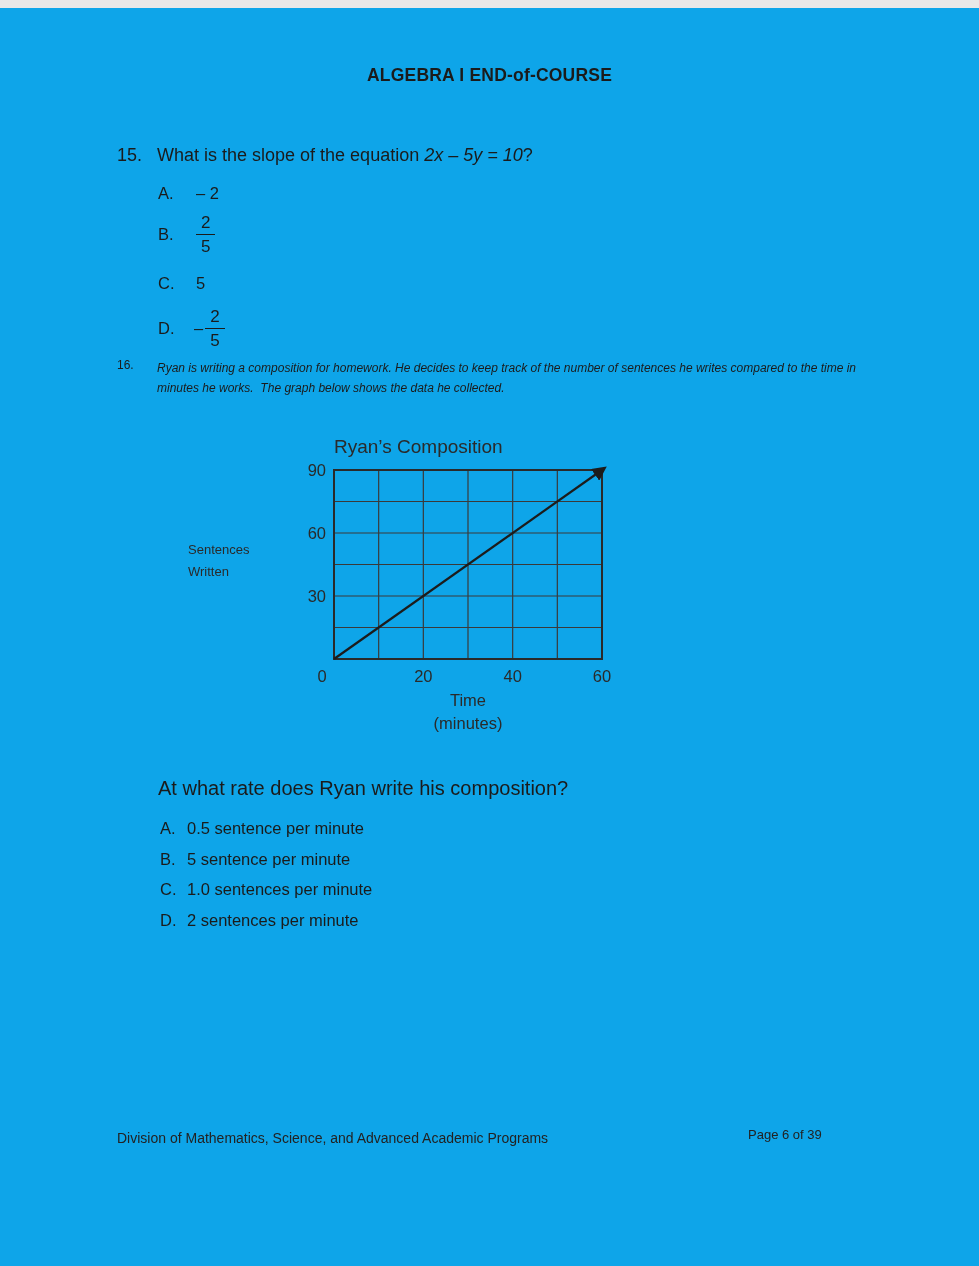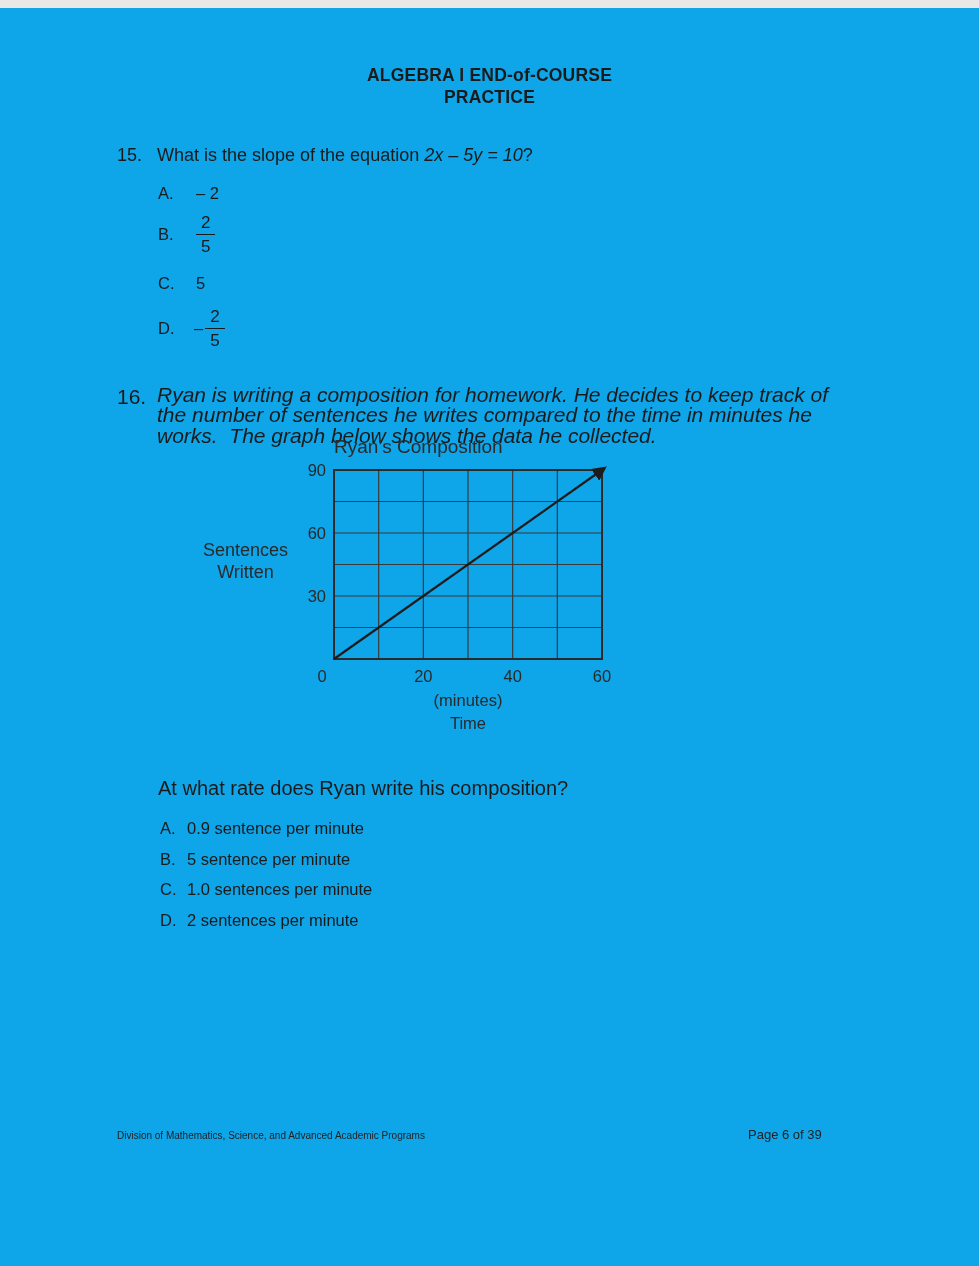--- a/index.html
+++ b/index.html
@@ -84,24 +84,24 @@
     line-height: 21px;
     padding-top: 1px;
   }
   .fsign {
     margin-left: 6px;
   }
 
   
   .q16-block {
     position: absolute;
-    top: 377px;
+    top: 350px;
     left: 117px;
     display: flex;
-    font-size: 21px;
+    font-size: 12px;
   }
   .q16-intro {
     width: 700px;
     line-height: 20.3px;
     white-space: pre-wrap;
     font-style: italic;
   }
 
   
   .chart-title {
@@ -110,22 +110,22 @@
     left: 334px;
     width: 268px;
     font-size: 19px;
     color: #2a2a2a;
   }
   .y-axis-label {
     position: absolute;
     top: 531px;
     left: 188px;
     width: 115px;
-    text-align: center;
-    font-size: 18px;
+    text-align: left;
+    font-size: 13px;
     line-height: 22px;
     color: #2a2a2a;
   }
   .plot-svg {
     position: absolute;
     top: 448px;
     left: 294px;
     width: 330px;
     height: 240px;
   }
@@ -164,39 +164,38 @@
   .choice16 .clabel16 {
     display: inline-block;
     width: 27px;
   }
 
   
   .footer-left {
     position: absolute;
     top: 1122px;
     left: 117px;
-    font-size: 10px;
+    font-size: 14px;
     color: #222;
   }
   .footer-right {
     position: absolute;
     top: 1119px;
     left: 748px;
     font-size: 13px;
     color: #222;
   }
 </style>
 </head>
 <body>
 
 <div class="page">
 
   <div class="header">
     <div>ALGEBRA I END-of-COURSE</div>
-    <div>PRACTICE</div>
   </div>
 
   <div class="q15-row">
     <span class="qnum">15.</span><span><span>What is the slope of the equation </span><i>2x – 5y = 10</i><span>?</span></span>
   </div>
 
   <div class="q15-choices">
     <div class="choice15 a">
       <span class="clabel">A.</span>
       <span class="cval">– 2</span>
@@ -257,29 +256,29 @@
         <text x="129.33333333333331" y="226" text-anchor="middle" font-size="16.5" fill="#2a2a2a">20</text>
         <text x="218.66666666666666" y="226" text-anchor="middle" font-size="16.5" fill="#2a2a2a">40</text>
         <text x="308" y="226" text-anchor="middle" font-size="16.5" fill="#2a2a2a">60</text>
         <text x="32" y="146" text-anchor="end" font-size="16.5" fill="#2a2a2a">30</text>
         <text x="32" y="83" text-anchor="end" font-size="16.5" fill="#2a2a2a">60</text>
         <text x="32" y="20" text-anchor="end" font-size="16.5" fill="#2a2a2a">90</text>
       </g>
   </svg>
 
   <div class="x-axis-label">
+    <div>Time</div>
     <div>(minutes)</div>
-    <div>Time</div>
   </div>
 
   <div class="q16-prompt">At what rate does Ryan write his composition?</div>
 
   <div class="q16-choices">
     <div class="choice16">
-      <span class="clabel16">A.</span><span>0.9 sentence per minute</span>
+      <span class="clabel16">A.</span><span>0.5 sentence per minute</span>
     </div>
     <div class="choice16">
       <span class="clabel16">B.</span><span>5 sentence per minute</span>
     </div>
     <div class="choice16">
       <span class="clabel16">C.</span><span>1.0 sentences per minute</span>
     </div>
     <div class="choice16">
       <span class="clabel16">D.</span><span>2 sentences per minute</span>
     </div>

